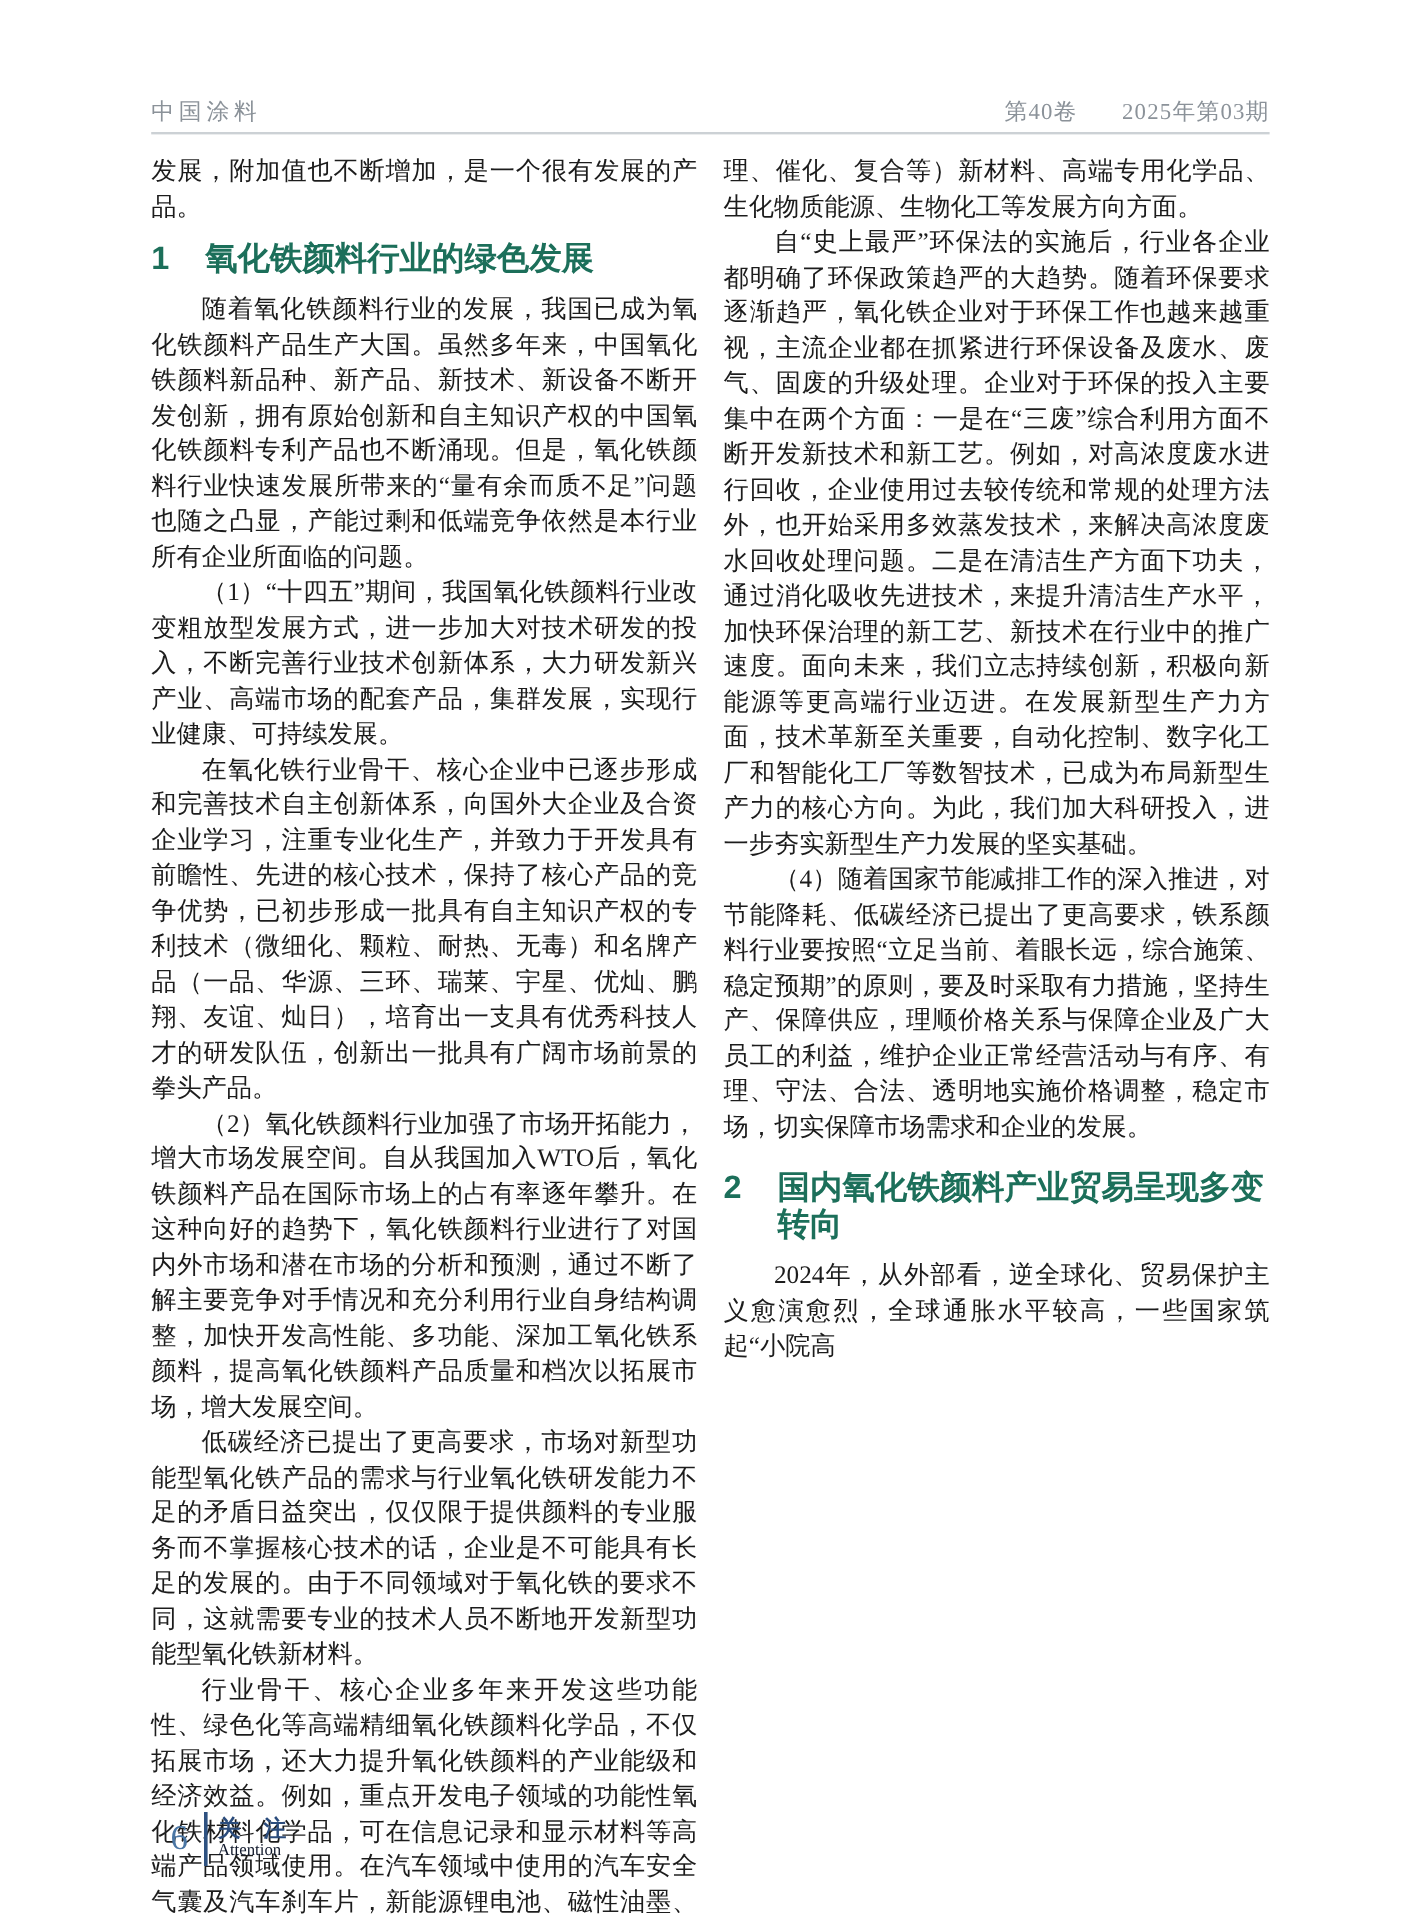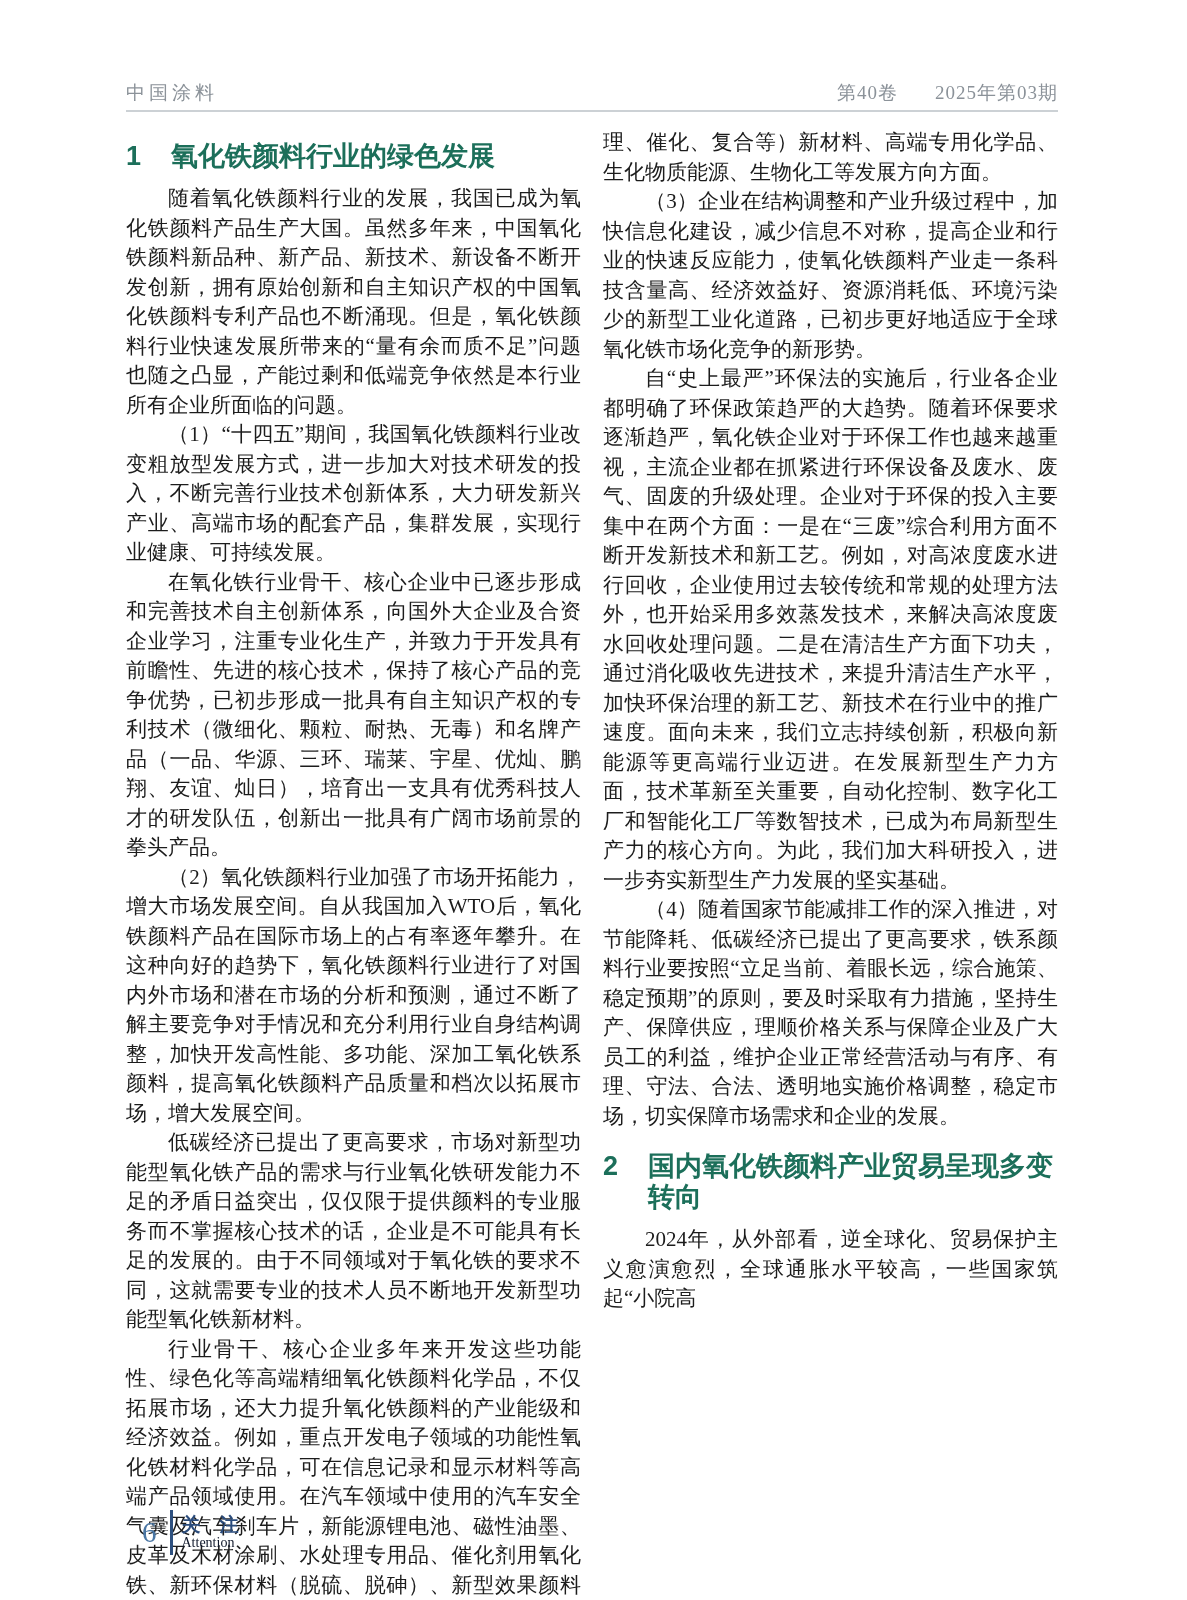--- a/index.html
+++ b/index.html
@@ -108,35 +108,35 @@
     <span class="issue-info">
       <span>第40卷</span>
       <span>2025年第03期</span>
     </span>
   </header>
   <div class="header-rule"></div>
 
   <main class="columns">
 
     <section class="col">
+      <p class="cont">发展，附加值也不断增加，是一个很有发展的产品。</p>
       <div class="sec-heading h1-space">
         <span class="sec-num">1</span>
         <span class="sec-title">氧化铁颜料行业的绿色发展</span>
       </div>
       <p>随着氧化铁颜料行业的发展，我国已成为氧化铁颜料产品生产大国。虽然多年来，中国氧化铁颜料新品种、新产品、新技术、新设备不断开发创新，拥有原始创新和自主知识产权的中国氧化铁颜料专利产品也不断涌现。但是，氧化铁颜料行业快速发展所带来的“量有余而质不足”问题也随之凸显，产能过剩和低端竞争依然是本行业所有企业所面临的问题。</p>
       <p>（1）“十四五”期间，我国氧化铁颜料行业改变粗放型发展方式，进一步加大对技术研发的投入，不断完善行业技术创新体系，大力研发新兴产业、高端市场的配套产品，集群发展，实现行业健康、可持续发展。</p>
       <p>在氧化铁行业骨干、核心企业中已逐步形成和完善技术自主创新体系，向国外大企业及合资企业学习，注重专业化生产，并致力于开发具有前瞻性、先进的核心技术，保持了核心产品的竞争优势，已初步形成一批具有自主知识产权的专利技术（微细化、颗粒、耐热、无毒）和名牌产品（一品、华源、三环、瑞莱、宇星、优灿、鹏翔、友谊、灿日），培育出一支具有优秀科技人才的研发队伍，创新出一批具有广阔市场前景的拳头产品。</p>
       <p>（2）氧化铁颜料行业加强了市场开拓能力，增大市场发展空间。自从我国加入WTO后，氧化铁颜料产品在国际市场上的占有率逐年攀升。在这种向好的趋势下，氧化铁颜料行业进行了对国内外市场和潜在市场的分析和预测，通过不断了解主要竞争对手情况和充分利用行业自身结构调整，加快开发高性能、多功能、深加工氧化铁系颜料，提高氧化铁颜料产品质量和档次以拓展市场，增大发展空间。</p>
       <p>低碳经济已提出了更高要求，市场对新型功能型氧化铁产品的需求与行业氧化铁研发能力不足的矛盾日益突出，仅仅限于提供颜料的专业服务而不掌握核心技术的话，企业是不可能具有长足的发展的。由于不同领域对于氧化铁的要求不同，这就需要专业的技术人员不断地开发新型功能型氧化铁新材料。</p>
       <p>行业骨干、核心企业多年来开发这些功能性、绿色化等高端精细氧化铁颜料化学品，不仅拓展市场，还大力提升氧化铁颜料的产业能级和经济效益。例如，重点开发电子领域的功能性氧化铁材料化学品，可在信息记录和显示材料等高端产品领域使用。在汽车领域中使用的汽车安全气囊及汽车刹车片，新能源锂电池、磁性油墨、皮革及木材涂刷、水处理专用品、催化剂用氧化铁、新环保材料（脱硫、脱砷）、新型效果颜料等都进一步开发应用在化工（储能、脱硫、水处</p>
     </section>
 
     <section class="col">
       <p class="cont">理、催化、复合等）新材料、高端专用化学品、生化物质能源、生物化工等发展方向方面。</p>
-      <p>（3）企业在结构调整和产业升级过程中，加快信息化建设，减少信息不对称，提高企业和行业的快速反应能力，使氧化铁颜料产业走一条科技含量高、经济效益好、资源消耗低、环境污染少的新型工业化道路，已初步更好地适应于全球氧化铁市场化竞争的新形势。</p>
       <p>自“史上最严”环保法的实施后，行业各企业都明确了环保政策趋严的大趋势。随着环保要求逐渐趋严，氧化铁企业对于环保工作也越来越重视，主流企业都在抓紧进行环保设备及废水、废气、固废的升级处理。企业对于环保的投入主要集中在两个方面：一是在“三废”综合利用方面不断开发新技术和新工艺。例如，对高浓度废水进行回收，企业使用过去较传统和常规的处理方法外，也开始采用多效蒸发技术，来解决高浓度废水回收处理问题。二是在清洁生产方面下功夫，通过消化吸收先进技术，来提升清洁生产水平，加快环保治理的新工艺、新技术在行业中的推广速度。面向未来，我们立志持续创新，积极向新能源等更高端行业迈进。在发展新型生产力方面，技术革新至关重要，自动化控制、数字化工厂和智能化工厂等数智技术，已成为布局新型生产力的核心方向。为此，我们加大科研投入，进一步夯实新型生产力发展的坚实基础。</p>
       <p>（4）随着国家节能减排工作的深入推进，对节能降耗、低碳经济已提出了更高要求，铁系颜料行业要按照“立足当前、着眼长远，综合施策、稳定预期”的原则，要及时采取有力措施，坚持生产、保障供应，理顺价格关系与保障企业及广大员工的利益，维护企业正常经营活动与有序、有理、守法、合法、透明地实施价格调整，稳定市场，切实保障市场需求和企业的发展。</p>
       <div class="sec-heading h2-space">
         <span class="sec-num">2</span>
         <span class="sec-title">国内氧化铁颜料产业贸易呈现多变转向</span>
       </div>
       <p>2024年，从外部看，逆全球化、贸易保护主义愈演愈烈，全球通胀水平较高，一些国家筑起“小院高</p>
     </section>
 
   </main>

